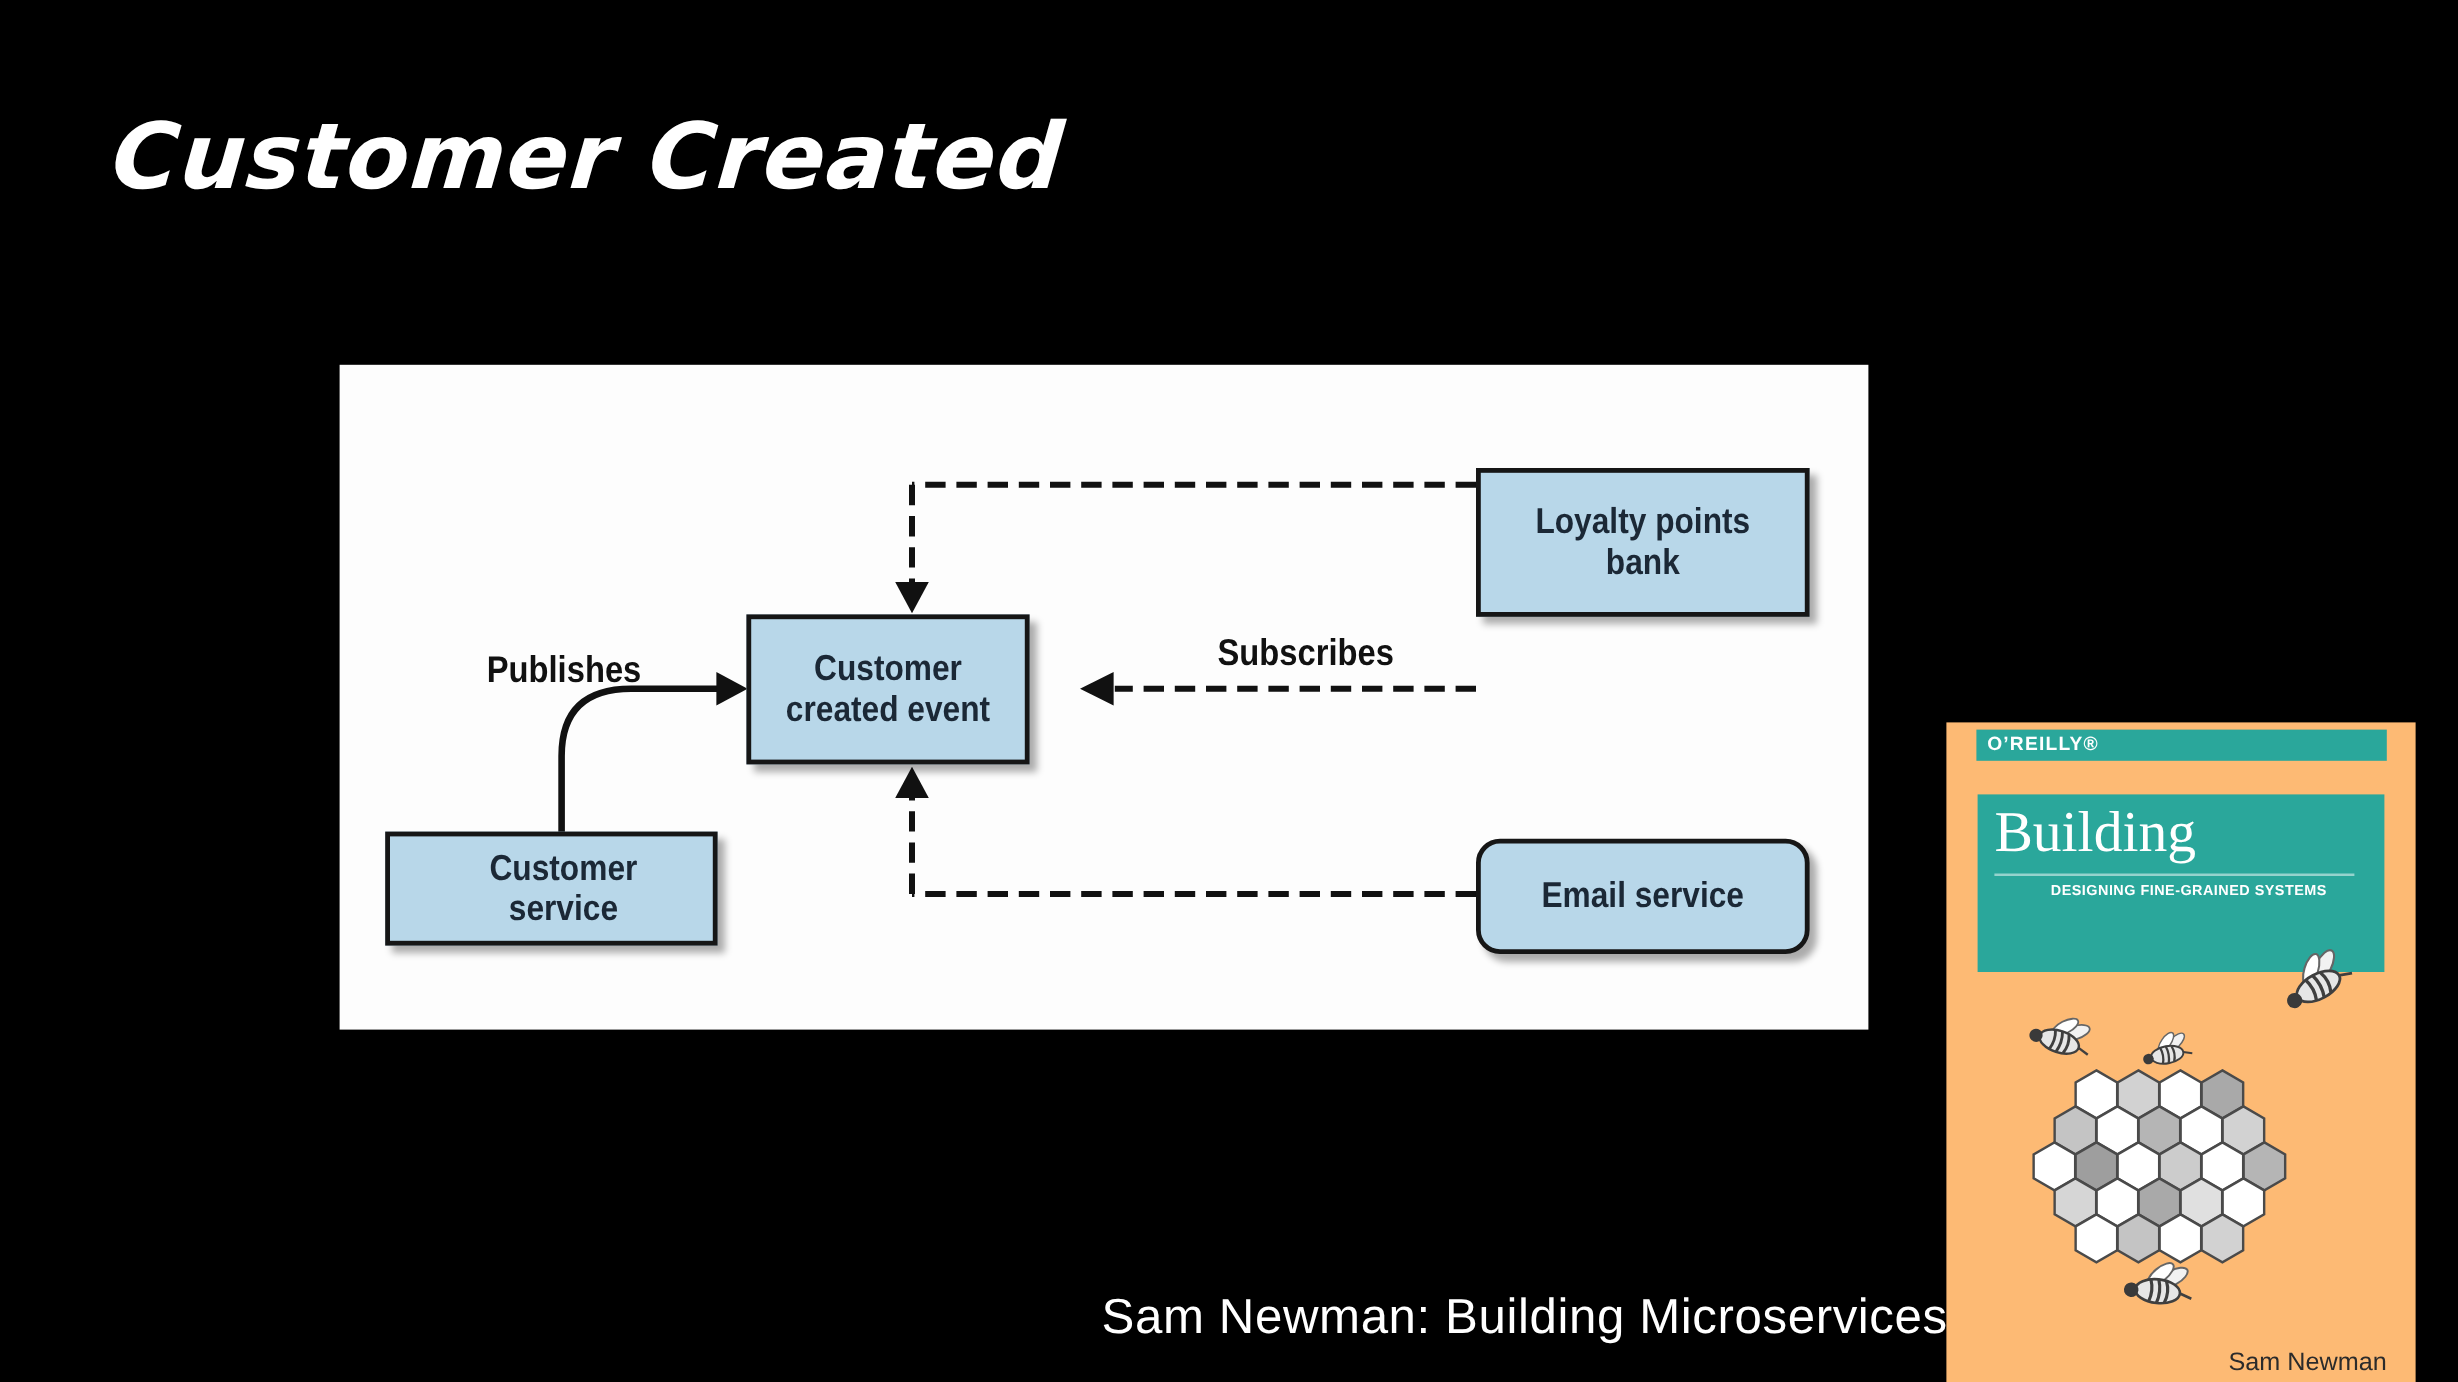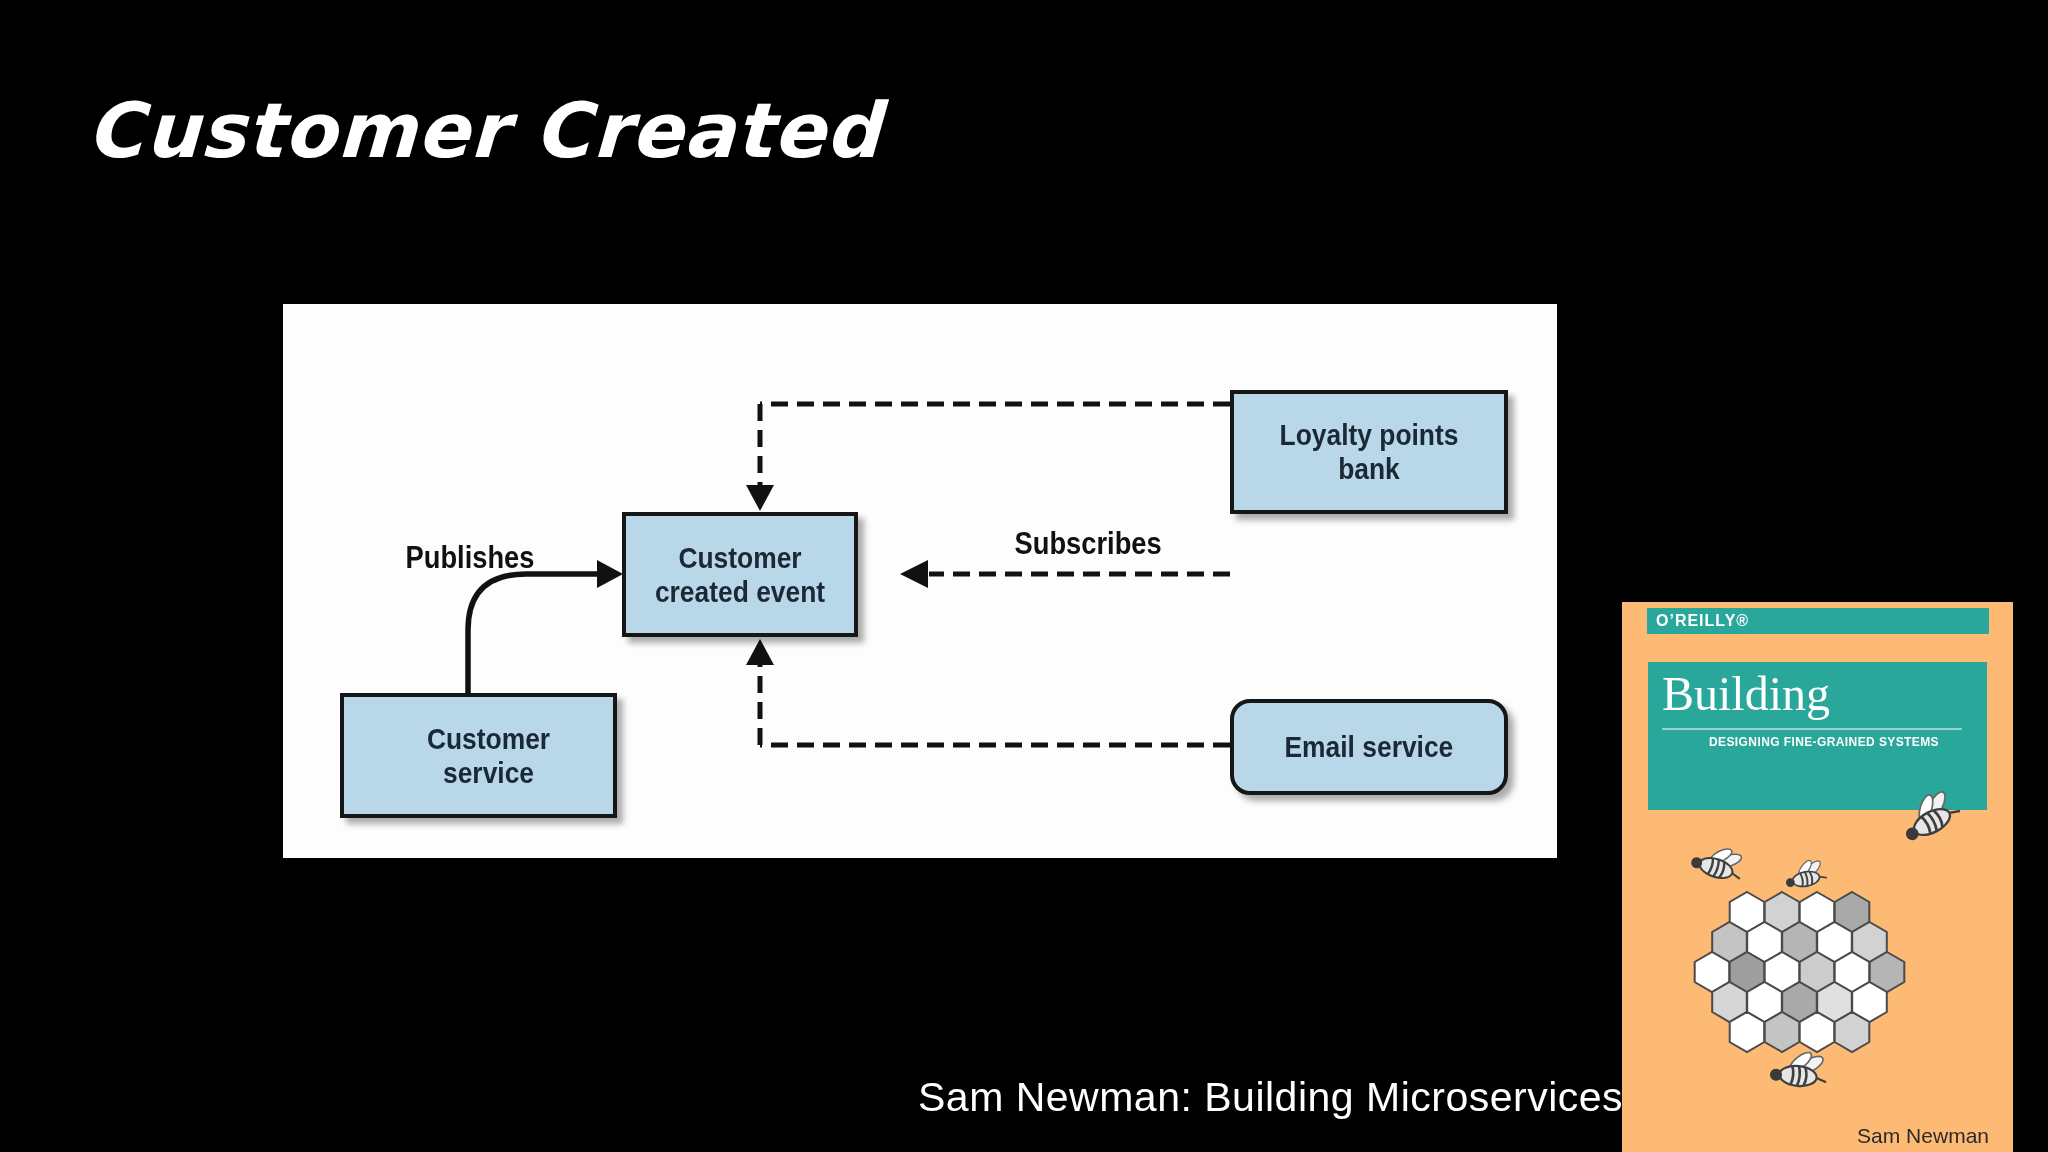--- a/index.html
+++ b/index.html
@@ -21,21 +21,21 @@
   }
   .diagram svg.arrows{position:absolute;left:0;top:0;}
   .node{
     position:absolute;box-sizing:border-box;
     background:#b8d7e9;border:4px solid #161616;
     box-shadow:6px 6px 6px rgba(0,0,0,0.32);
     display:flex;align-items:center;justify-content:center;text-align:center;
     color:#1b2836;font-weight:700;font-size:30px;line-height:1.12;
   }
   .node>span{display:block;transform:scaleX(0.88);padding:0 6px;}
-  .n-cs{left:57px;top:389px;width:277px;height:125px;padding-left:20px;}
+  .n-cs{left:38px;top:389px;width:277px;height:95px;padding-left:20px;}
   .n-ev{left:339px;top:208px;width:236px;height:125px;}
   .n-lo{left:947px;top:38px; width:278px;height:124px;margin-top:48px;}
   .n-po{left:947px;top:208px;width:278px;height:126px;}
   .n-em{left:947px;top:395px;width:278px;height:96px;border-radius:20px;}
   .flow-label{
     position:absolute;color:#111;font-weight:700;font-size:31px;
     text-align:center;transform:scaleX(0.88);
   }
   .lbl-pub{left:112px;top:236px;width:150px;}
   .lbl-sub{left:722px;top:222px;width:160px;}

